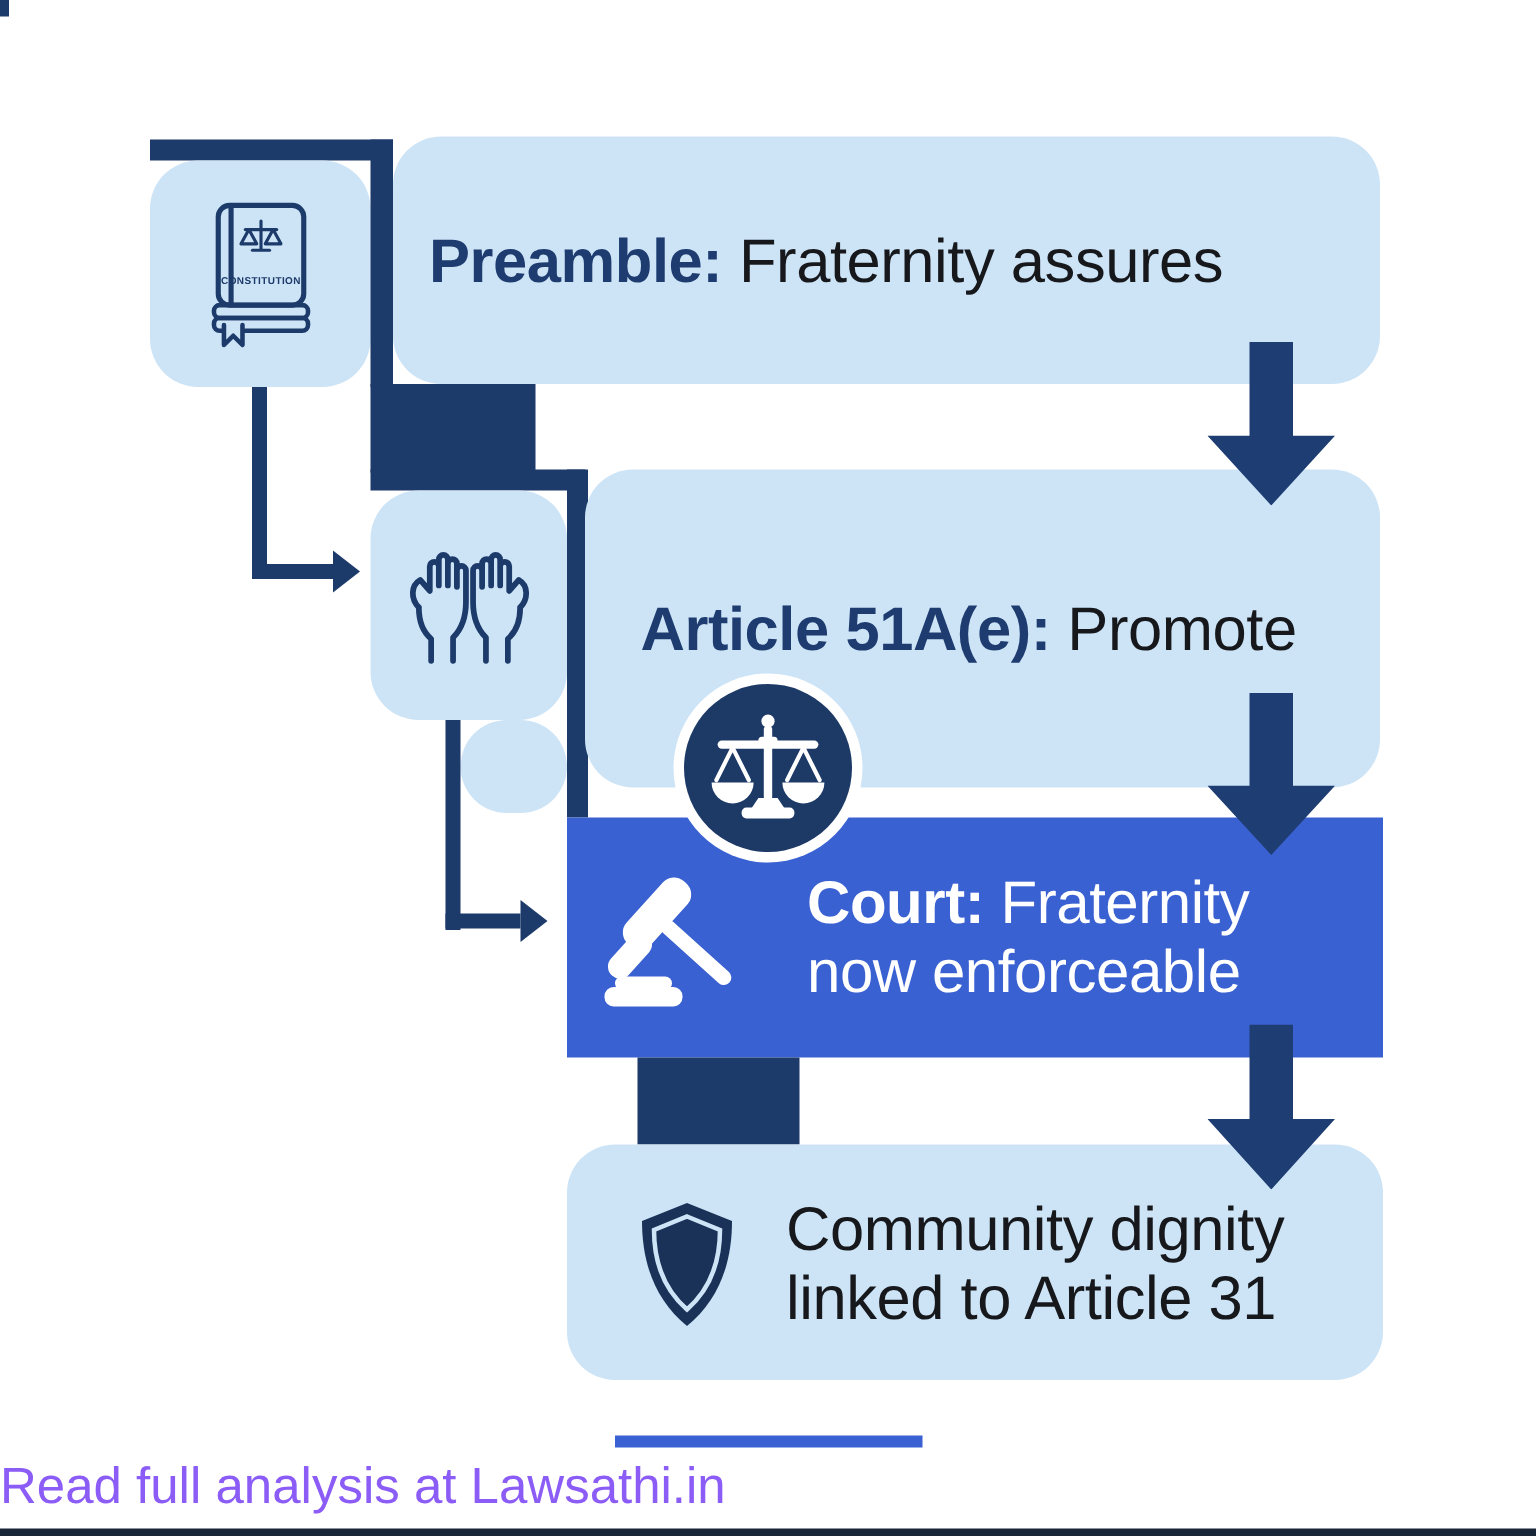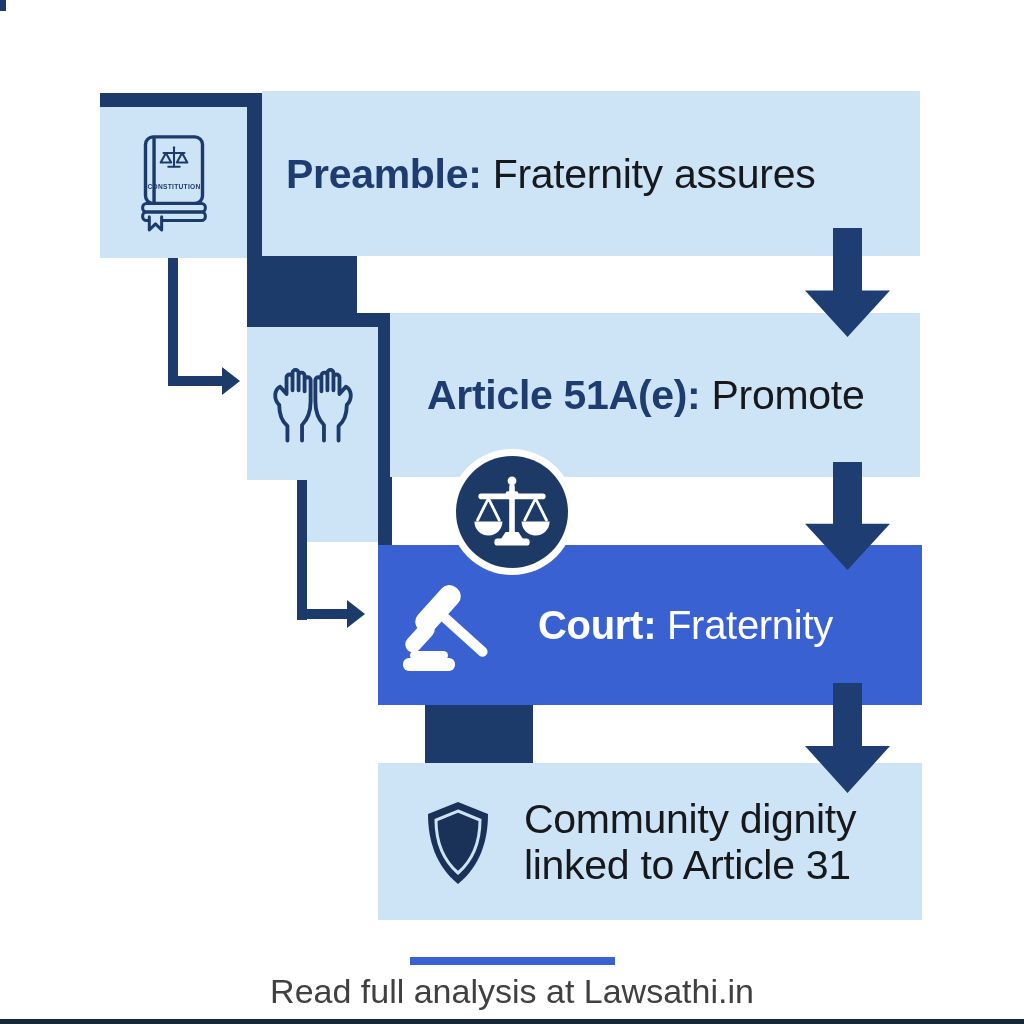--- a/index.html
+++ b/index.html
@@ -1,35 +1,35 @@
 <!DOCTYPE html>
 <html><head>
 <meta charset="utf-8">
 <style>
   html,body{margin:0;padding:0;background:#ffffff;}
   #canvas{position:relative;width:1024px;height:1024px;background:#ffffff;overflow:hidden;
           font-family:"Liberation Sans","DejaVu Sans",sans-serif;}
   .abs{position:absolute;}
   .navy{background:#1c3a6a;}
-  .lblue{background:#cde4f7;}
+  .lblue{background:#cde4f7;border-radius:32px;}
   .royal{background:#3a61d2;}
 
   
   .b1-topbar{left:100px;top:93px;width:162px;height:14px;}
   .b1-iconbox{left:100px;top:107px;width:147px;height:151px;display:flex;align-items:center;justify-content:center;}
   .b1-vbar{left:247px;top:93px;width:15px;height:165px;}
   .b1-text{left:262px;top:91px;width:658px;height:165px;}
   .step1{left:247px;top:256px;width:110px;height:59px;}
 
   
   .b2-topbar{left:247px;top:313px;width:143px;height:14px;}
   .b2-iconbox{left:247px;top:327px;width:131px;height:153px;display:flex;align-items:center;justify-content:center;}
   .b2-hang{left:307px;top:480px;width:71px;height:62px;}
   .b2-vbar{left:378px;top:313px;width:14px;height:232px;}
-  .b2-text{left:390px;top:313px;width:530px;height:164px;}
+  .b2-text{left:390px;top:313px;width:530px;height:212px;}
 
   
   .badge{left:449px;top:449px;width:126px;height:126px;border-radius:50%;background:#ffffff;
          display:flex;align-items:center;justify-content:center;}
   .badge-inner{width:112px;height:112px;border-radius:50%;background:#1d3a67;
          display:flex;align-items:center;justify-content:center;}
 
   
   .b3{left:378px;top:545px;width:544px;height:160px;}
   .b3-icon{left:24px;top:34px;}
@@ -58,21 +58,21 @@
   
   .cA-v{left:168px;top:258px;width:10px;height:127px;}
   .cA-h{left:168px;top:376px;width:54px;height:10px;}
   .cA-head{left:222px;top:367px;width:0;height:0;border-top:14px solid transparent;border-bottom:14px solid transparent;border-left:18px solid #1c3a6a;}
   .cB-v{left:297px;top:480px;width:10px;height:140px;}
   .cB-h{left:297px;top:609px;width:50px;height:10px;}
   .cB-head{left:347px;top:600px;width:0;height:0;border-top:14px solid transparent;border-bottom:14px solid transparent;border-left:18px solid #1c3a6a;}
 
   
   .footer-line{left:410px;top:957px;width:205px;height:8px;}
-  .footer-text{left:0;top:972px;width:1024px;text-align:center;font-size:34px;color:#404040;}
+  .footer-text{left:0;top:972px;width:1024px;text-align:left;font-size:34px;color:#8b5cf6;}
   .bottom-strip{left:0;top:1019px;width:1024px;height:5px;background:#1a2738;}
   .corner-mark{left:0;top:0;width:6px;height:11px;}
 </style>
 </head>
 <body>
 
 <div id="canvas">
 
   <div class="abs navy corner-mark"></div>
 
@@ -142,20 +142,21 @@
           </g>
         <g transform="rotate(42 62 56)">
             <rect x="32" y="51" width="60" height="10" rx="5"></rect>
           </g>
         <rect x="8" y="72" width="38" height="9" rx="4.5"></rect>
         <rect x="1" y="79" width="52" height="13" rx="6"></rect>
       </g>
     </svg>
     <div class="b3-textwrap">
       <div class="line"><span class="lead">Court:</span><span> Fraternity</span></div>
+      <div class="line">now enforceable</div>
     </div>
   </div>
 
   <div class="abs badge">
     <div class="badge-inner">
       <svg width="96" height="96" viewBox="0 0 120 120">
         <g fill="#ffffff" stroke="none">
           <circle cx="60" cy="21" r="5.5"></circle>
           <rect x="56.5" y="25" width="7" height="62" rx="3"></rect>
           <rect x="52" y="34" width="16" height="9" rx="3"></rect>

